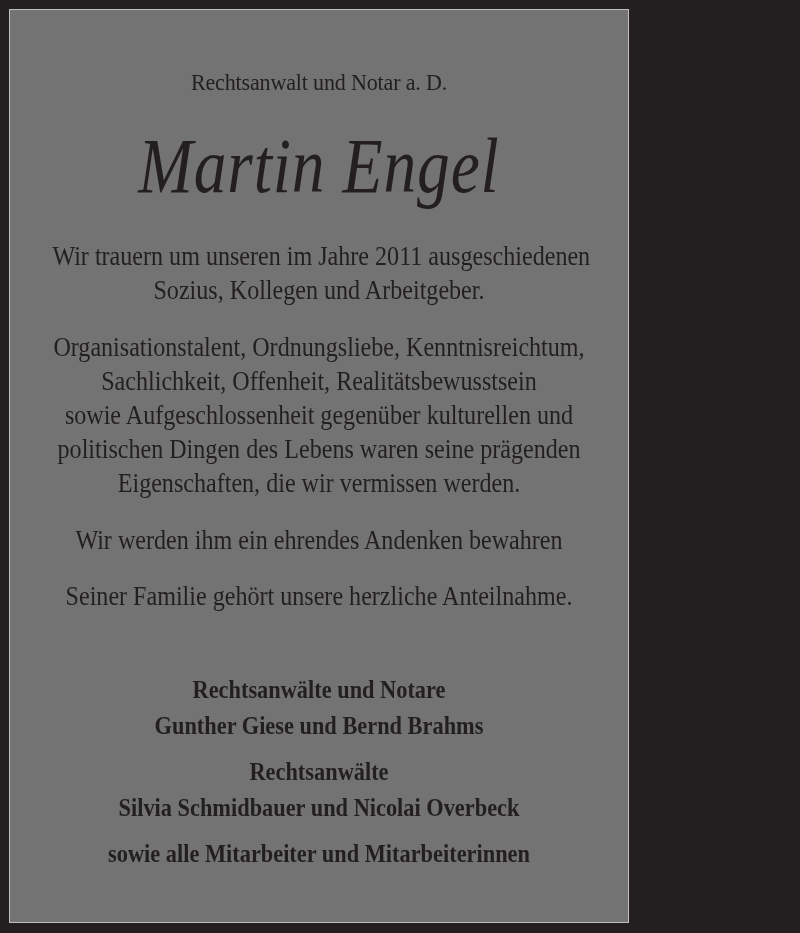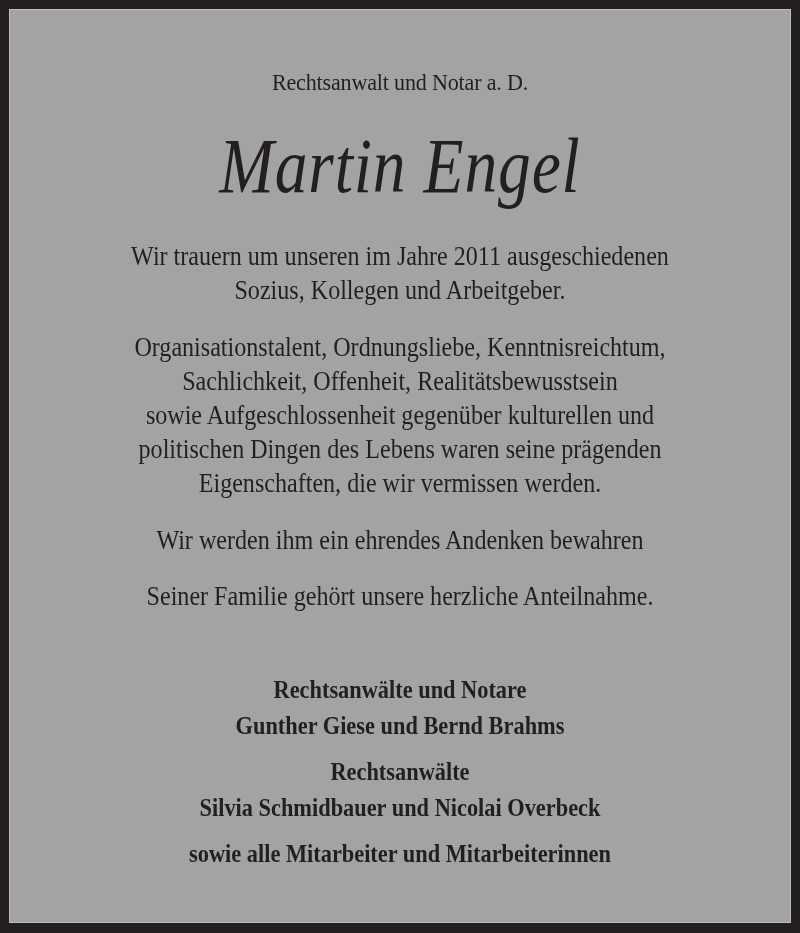--- a/index.html
+++ b/index.html
@@ -10,23 +10,23 @@
     body {
       width: 800px;
       height: 933px;
       position: relative;
       overflow: hidden;
     }
     .card {
       position: absolute;
       left: 9px;
       top: 9px;
-      width: 782px;
+      width: 620px;
       height: 914px;
-      background: #a3a3a3;
+      background: #737373;
       box-shadow: inset 0 0 0 1px #bfbfbf;
       font-family: "DejaVu Serif", "Liberation Serif", serif;
       color: #231f20;
       text-align: center;
     }
     .line {
       position: absolute;
       left: 0;
       width: 100%;
       white-space: nowrap;

